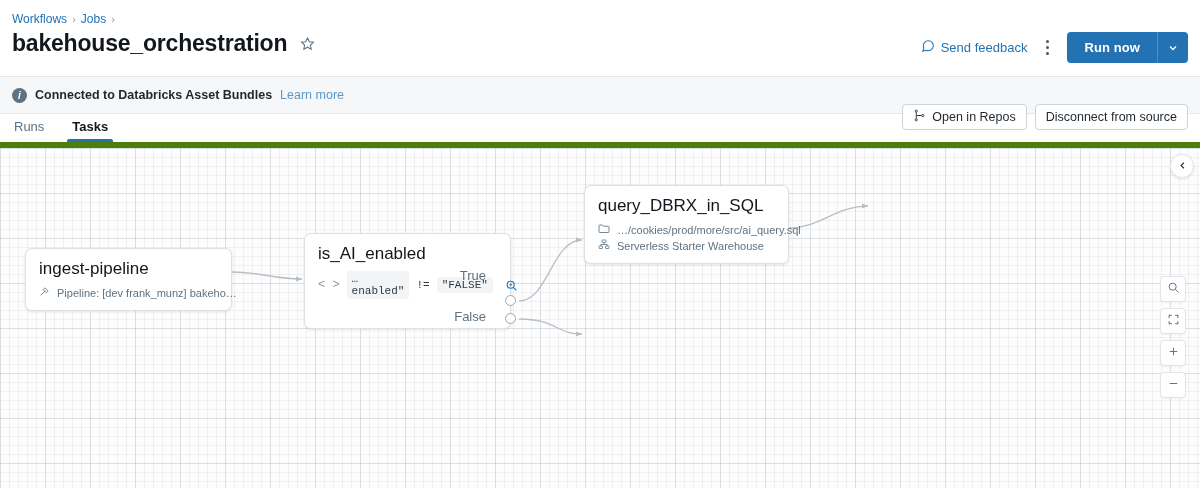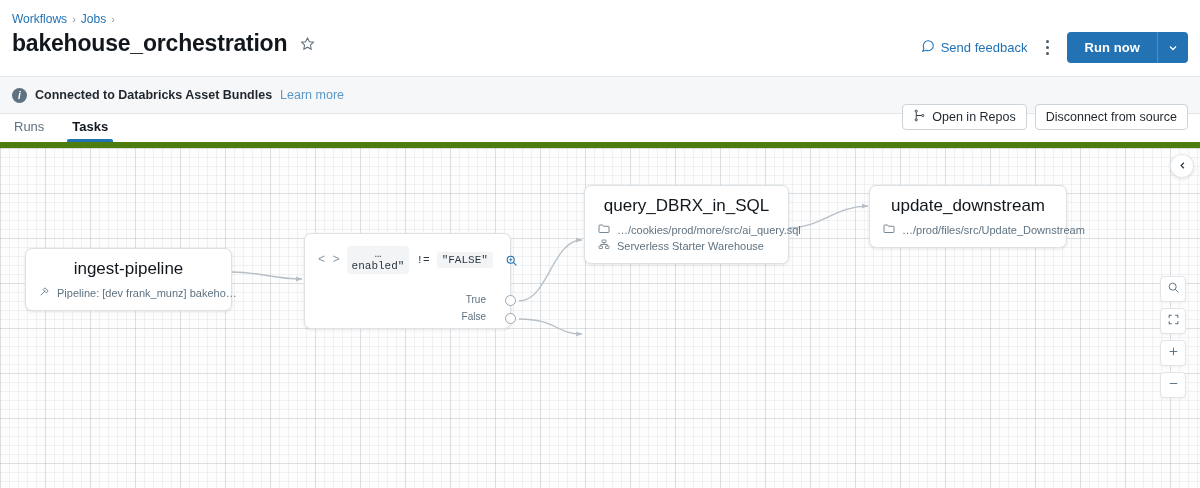--- a/index.html
+++ b/index.html
@@ -3,21 +3,21 @@
 <meta charset="utf-8">
 <style>
   * { box-sizing: border-box; margin: 0; padding: 0; }
   html, body {
     width: 1200px; height: 488px;
     font-family: "Liberation Sans", sans-serif;
     background: #fff;
     color: #1f272d;
     overflow: hidden;
   }
-  .page { position: relative; width: 1200px; height: 488px; text-align: center; }
+  .page { position: relative; width: 1200px; height: 488px; }
 
   
   .breadcrumb {
     position: absolute; left: 12px; top: 12px;
     display: flex; align-items: center; gap: 5px;
     font-size: 12px;
   }
   .crumb-link { color: #2272b4; cursor: pointer; }
   .crumb-sep { color: #8b9aa6; font-size: 11px; }
 
@@ -126,21 +126,21 @@
   .chip {
     background: #f2f4f6; border-radius: 3px; padding: 2px 5px;
     font-family: "Liberation Mono", monospace; font-size: 11px; color: #2c3840;
   }
   .op { font-family: "Liberation Mono", monospace; font-size: 11px; color: #2c3840; }
   .mag { margin-left: 5px; cursor: pointer; display: flex; align-items: center; }
   .port-labels {
     position: absolute; right: 24px; bottom: 6px;
     display: flex; flex-direction: column; align-items: flex-end; gap: 6px;
   }
-  .port-label { font-size: 10px; color: #5f7281; line-height: 11px; }
+  .port-label { font-size: 13px; color: #5f7281; line-height: 11px; margin-top: 24px; }
   .port {
     position: absolute; width: 11px; height: 11px; border-radius: 50%;
     background: #fff; border: 1.4px solid #9aa7b1; cursor: pointer;
   }
 
   
   .ctrl-stack {
     position: absolute; right: 14px; top: 128px;
     display: flex; flex-direction: column; gap: 6px;
   }
@@ -255,20 +255,21 @@
           <svg width="11" height="11" viewBox="0 0 24 24" fill="none" stroke="#5f7281" stroke-width="1.8">
             <path d="M4 20 L14 10"></path>
               <path d="M13 4 L20 11 L16 15 L9 8z"></path>
           </svg>
         </span>
         <span>Pipeline:  [dev frank_munz] bakeho…</span>
       </div>
     </div>
 
     <div class="node" id="node-cond" style="left:304px; top:85px; width:207px; height:96px;">
+      <div class="node-title">is_AI_enabled</div>
       <div class="cond-row">
         <span class="code-glyph">&lt;&nbsp;&gt;</span>
         <span class="chip">…enabled"</span>
         <span class="op">!=</span>
         <span class="chip">"FALSE"</span>
         <span class="mag">
           <svg width="13" height="13" viewBox="0 0 24 24" fill="none" stroke="#2272b4" stroke-width="1.9">
             <circle cx="10.5" cy="10.5" r="6.5"></circle>
               <path d="M15.5 15.5 L21 21"></path>
             <path d="M7.8 10.5h5.4M10.5 7.8v5.4" stroke-width="1.5"></path>
@@ -299,31 +300,20 @@
             <rect x="8" y="2" width="8" height="5" rx="1"></rect>
             <rect x="2" y="14" width="7" height="5" rx="1"></rect>
             <rect x="15" y="14" width="7" height="5" rx="1"></rect>
             <path d="M12 7v4M5.5 14v-3h13v3"></path>
           </svg>
         </span>
         <span>Serverless Starter Warehouse</span>
       </div>
     </div>
 
-    <div class="node" id="node-update" style="left:869px; top:37px; width:198px;">
-      <div class="node-title">update_downstream</div>
-      <div class="node-sub">
-        <span>
-          <svg width="12" height="11" viewBox="0 0 24 22" fill="none" stroke="#5f7281" stroke-width="1.7">
-            <path d="M2 5.5a1.5 1.5 0 0 1 1.5-1.5H9l2 2.5h9.5a1.5 1.5 0 0 1 1.5 1.5v9.5a1.5 1.5 0 0 1-1.5 1.5h-17A1.5 1.5 0 0 1 2 17.5z"></path>
-          </svg>
-        </span>
-        <span>…/prod/files/src/Update_Downstream</span>
-      </div>
-    </div>
 
 
     <div class="collapse-btn">
       <span>
         <svg width="11" height="11" viewBox="0 0 24 24" fill="none" stroke="currentColor" stroke-width="2.6">
           <polyline points="15,6 9,12 15,18"></polyline>
         </svg>
       </span>
     </div>
 

